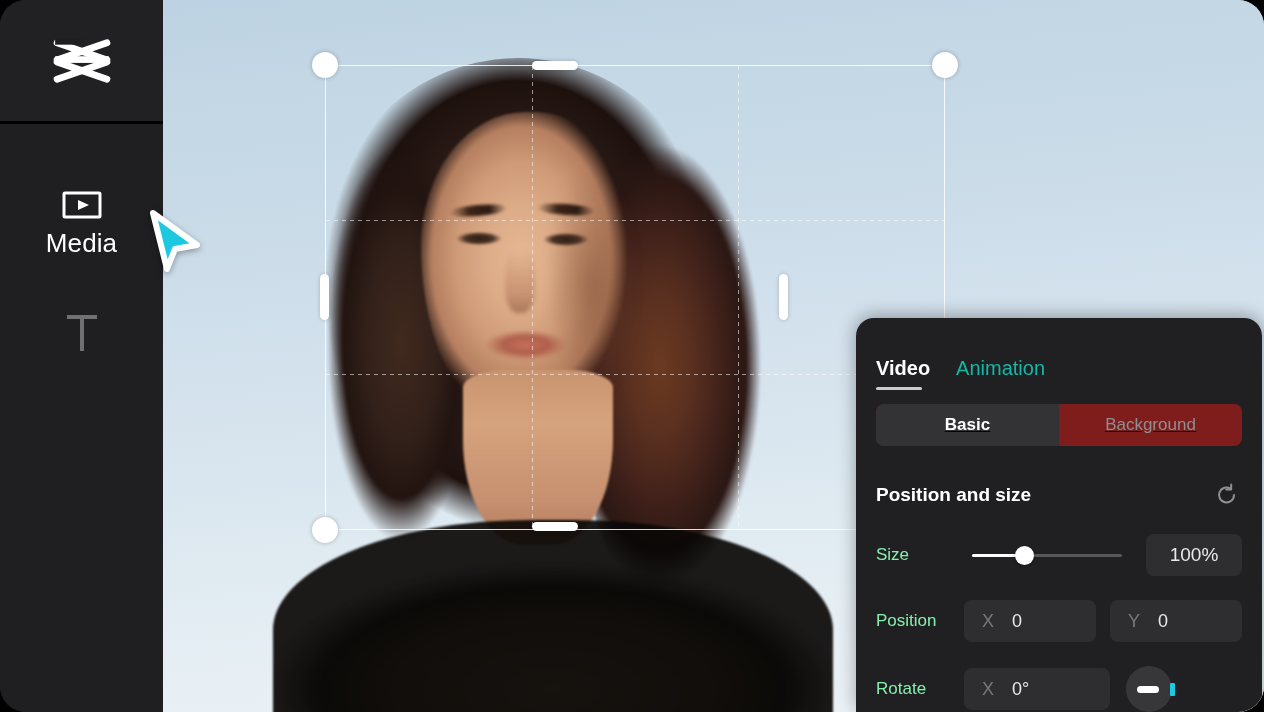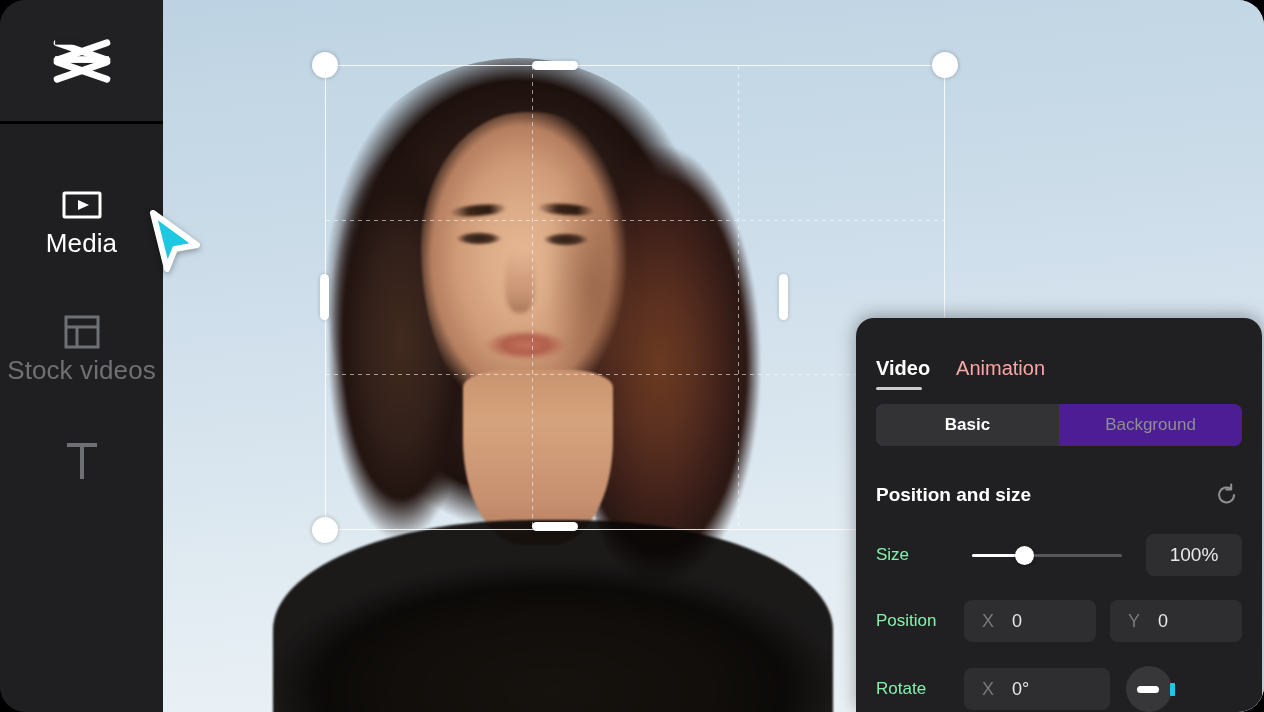--- a/index.html
+++ b/index.html
@@ -197,34 +197,35 @@
     border-radius:18px 18px 0 0;
     z-index:20;
     box-shadow: 0 -2px 18px rgba(0,0,0,0.35);
     padding: 16px 20px;
   }
   .tabs-row {
     display:flex; align-items:flex-end; gap:26px;
     height:56px; padding-left: 0px;
   }
   .tab {
-    font-size:20px; font-weight:700; color:#fca5a5;
+    font-size:20px; font-weight:700; color:#14b8a6;
     position:relative; cursor:pointer; padding-bottom:10px;
   }
   .tab.active { color:#ffffff; }
   .tab.active::after {
     content:""; position:absolute; left:0; right:8px; bottom:0;
     height:3px; background:#c9cbce; border-radius:2px;
   }
   .tab.inactive { font-weight:400; }
 
   .seg {
     display:flex; margin-top:14px;
     height:42px; border-radius:8px; overflow:hidden;
-    background:#4c1d95;
+    background:#7f1d1d;
+    text-decoration:underline;
   }
   .seg-btn {
     flex:1; display:flex; align-items:center; justify-content:center;
     font-size:17px; color:#8d8f93; cursor:pointer;
   }
   .seg-btn.active { background:#333335; color:#ffffff; font-weight:700; }
 
   .section-head {
     display:flex; align-items:center; justify-content:space-between;
     margin-top:34px;
@@ -341,28 +342,20 @@
     <div id="nav-list">
 
       <div class="nav-item active">
         <svg class="nav-icon" viewBox="0 0 46 46">
           <rect x="5" y="11" width="36" height="24" rx="1" fill="none" stroke="currentColor" stroke-width="3"></rect>
           <path d="M19 18 L30 23 L19 28 Z" fill="currentColor"></path>
         </svg>
         <div class="nav-label">Media</div>
       </div>
 
-      <div class="nav-item">
-        <svg class="nav-icon" viewBox="0 0 46 46">
-          <rect x="7" y="8" width="32" height="30" fill="none" stroke="currentColor" stroke-width="3"></rect>
-          <line x1="7" y1="18" x2="39" y2="18" stroke="currentColor" stroke-width="3"></line>
-          <line x1="18" y1="18" x2="18" y2="38" stroke="currentColor" stroke-width="3"></line>
-        </svg>
-        <div class="nav-label">Stock videos</div>
-      </div>
 
 
       <div class="nav-item">
         <svg class="nav-icon" viewBox="0 0 46 46">
           <path d="M8 8 H38 M23 8 V42" fill="none" stroke="currentColor" stroke-width="4"></path>
         </svg>
 
       </div>
 
     </div>

